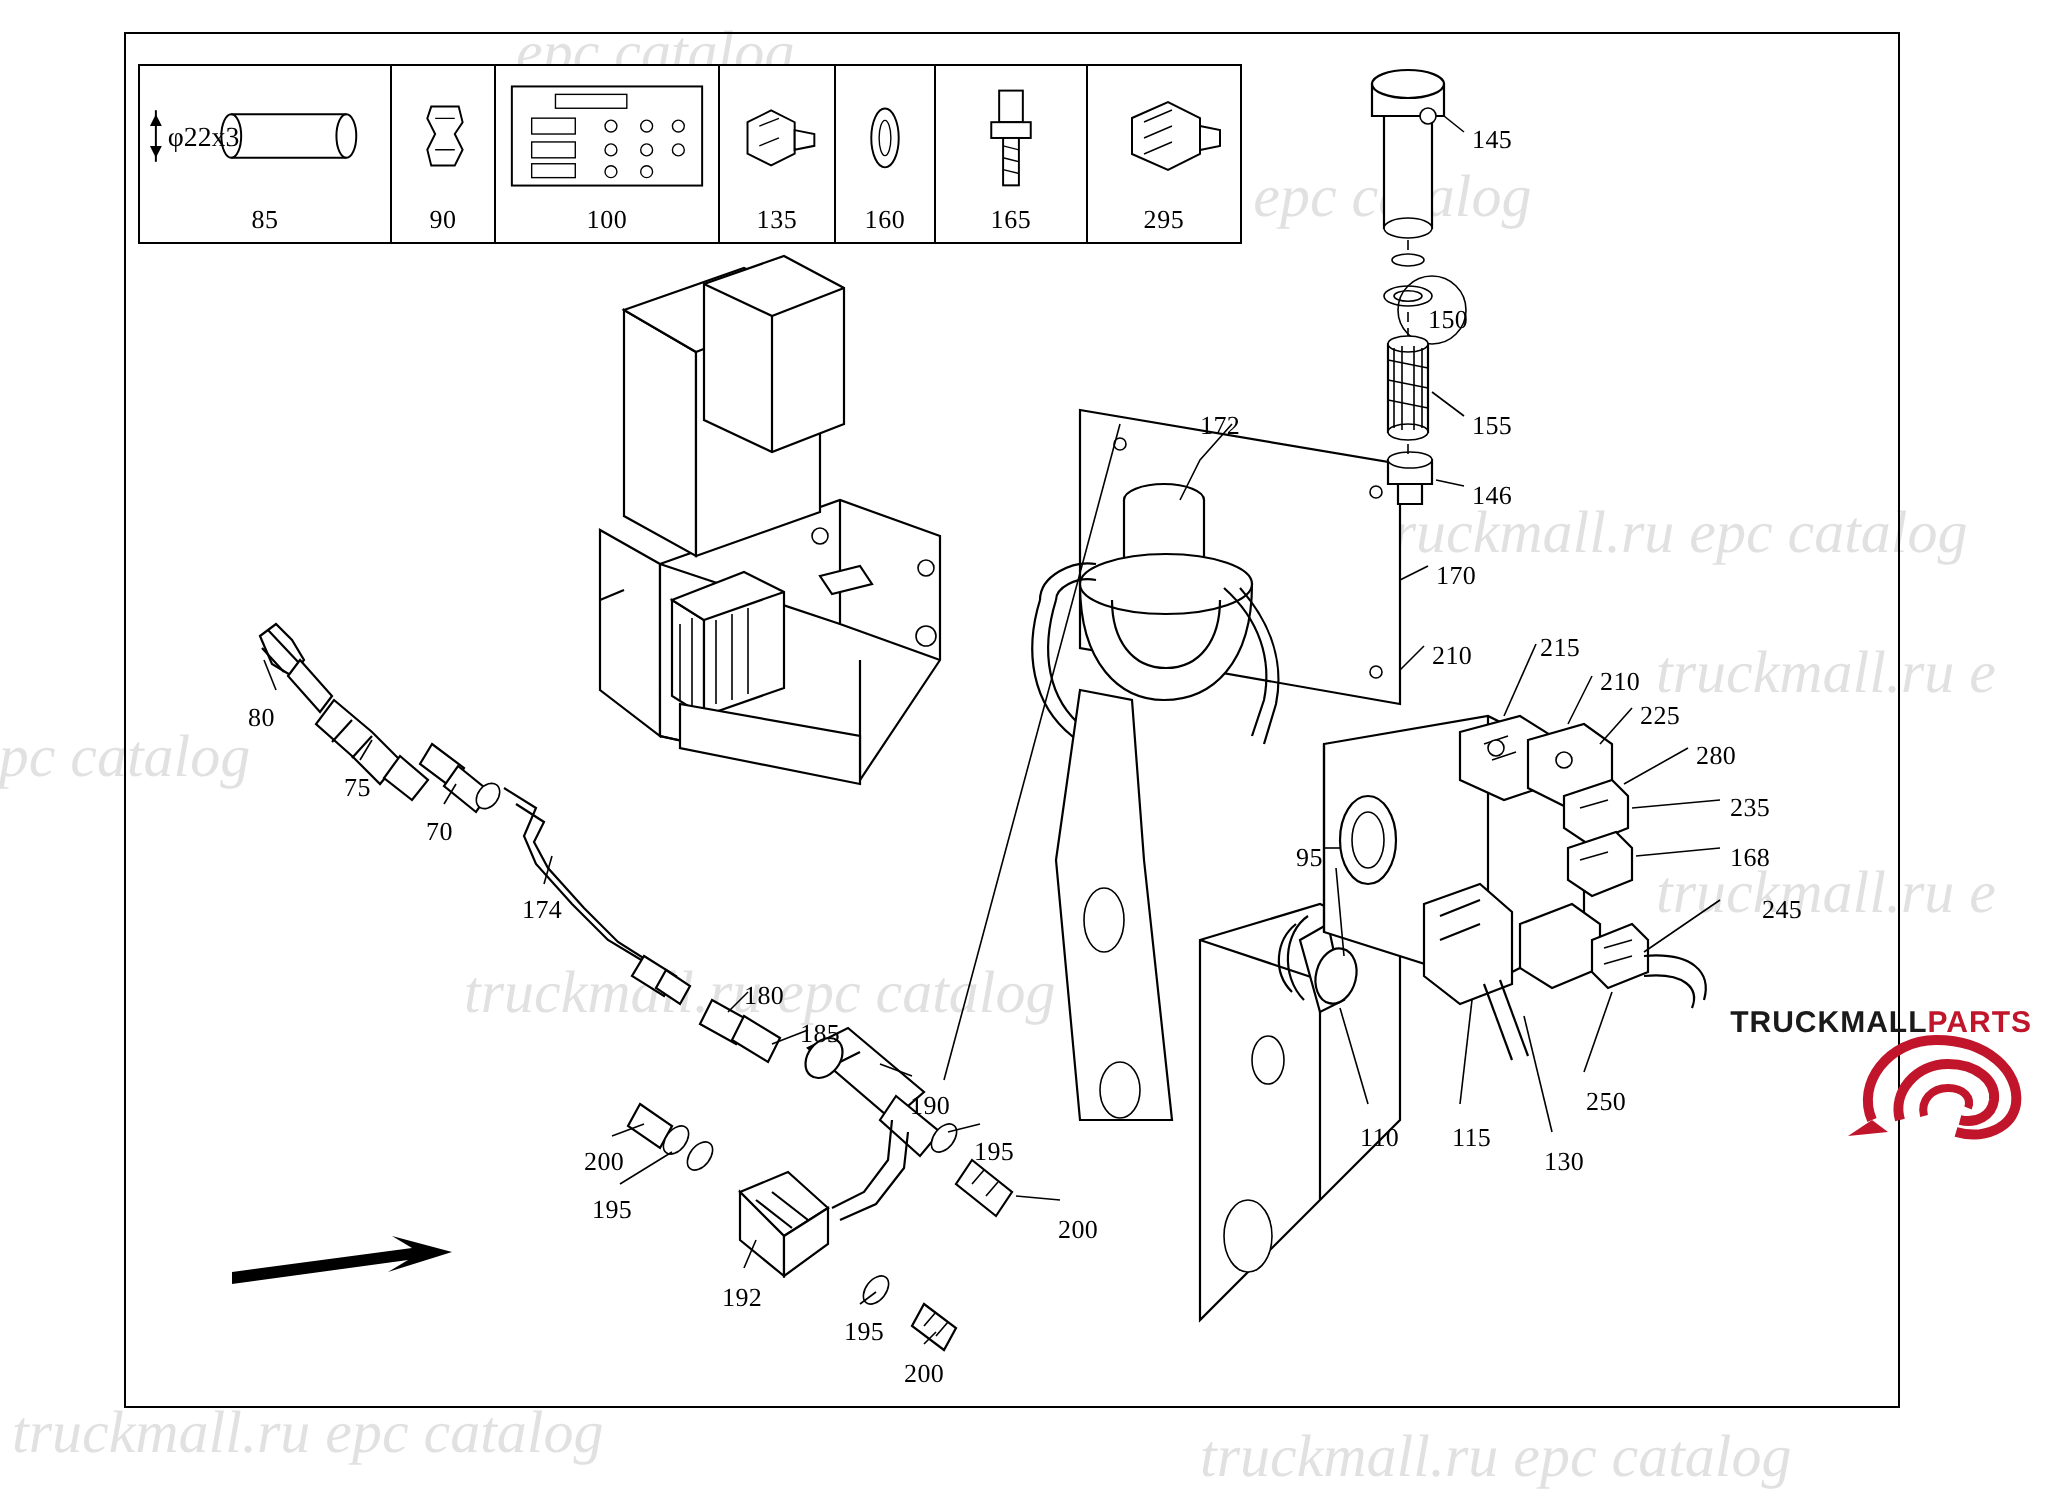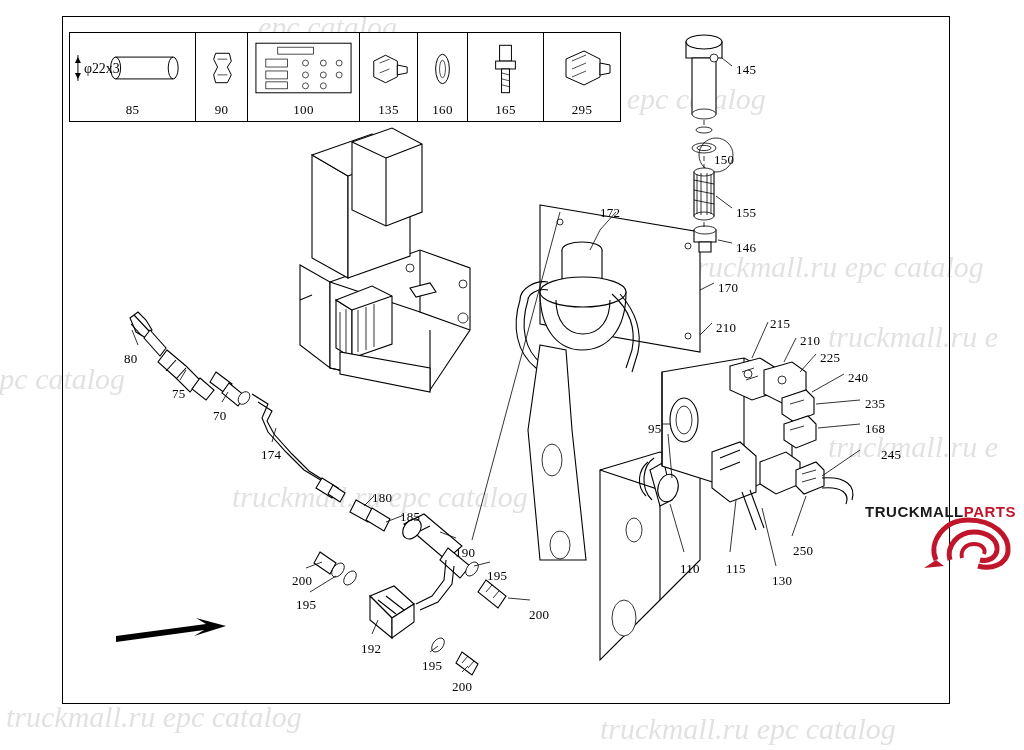--- a/index.html
+++ b/index.html
@@ -426,21 +426,21 @@
       <div class="callout" style="left: 736px; top: 62px;">145</div>
       <div class="callout" style="left: 714px; top: 152px;">150</div>
       <div class="callout" style="left: 736px; top: 205px;">155</div>
       <div class="callout" style="left: 736px; top: 240px;">146</div>
       <div class="callout" style="left: 718px; top: 280px;">170</div>
       <div class="callout" style="left: 600px; top: 205px;">172</div>
       <div class="callout" style="left: 716px; top: 320px;">210</div>
       <div class="callout" style="left: 770px; top: 316px;">215</div>
       <div class="callout" style="left: 800px; top: 333px;">210</div>
       <div class="callout" style="left: 820px; top: 350px;">225</div>
-      <div class="callout" style="left: 848px; top: 370px;">240</div>
+      <div class="callout" style="left: 848px; top: 370px;">280</div>
       <div class="callout" style="left: 865px; top: 396px;">235</div>
       <div class="callout" style="left: 865px; top: 421px;">168</div>
       <div class="callout" style="left: 865px; top: 447px; margin-left: 16px;">245</div>
       <div class="callout" style="left: 648px; top: 421px;">95</div>
       <div class="callout" style="left: 793px; top: 543px;">250</div>
       <div class="callout" style="left: 772px; top: 573px;">130</div>
       <div class="callout" style="left: 726px; top: 561px;">115</div>
       <div class="callout" style="left: 680px; top: 561px;">110</div>
       <div class="callout" style="left: 124px; top: 351px;">80</div>
       <div class="callout" style="left: 172px; top: 386px;">75</div>

